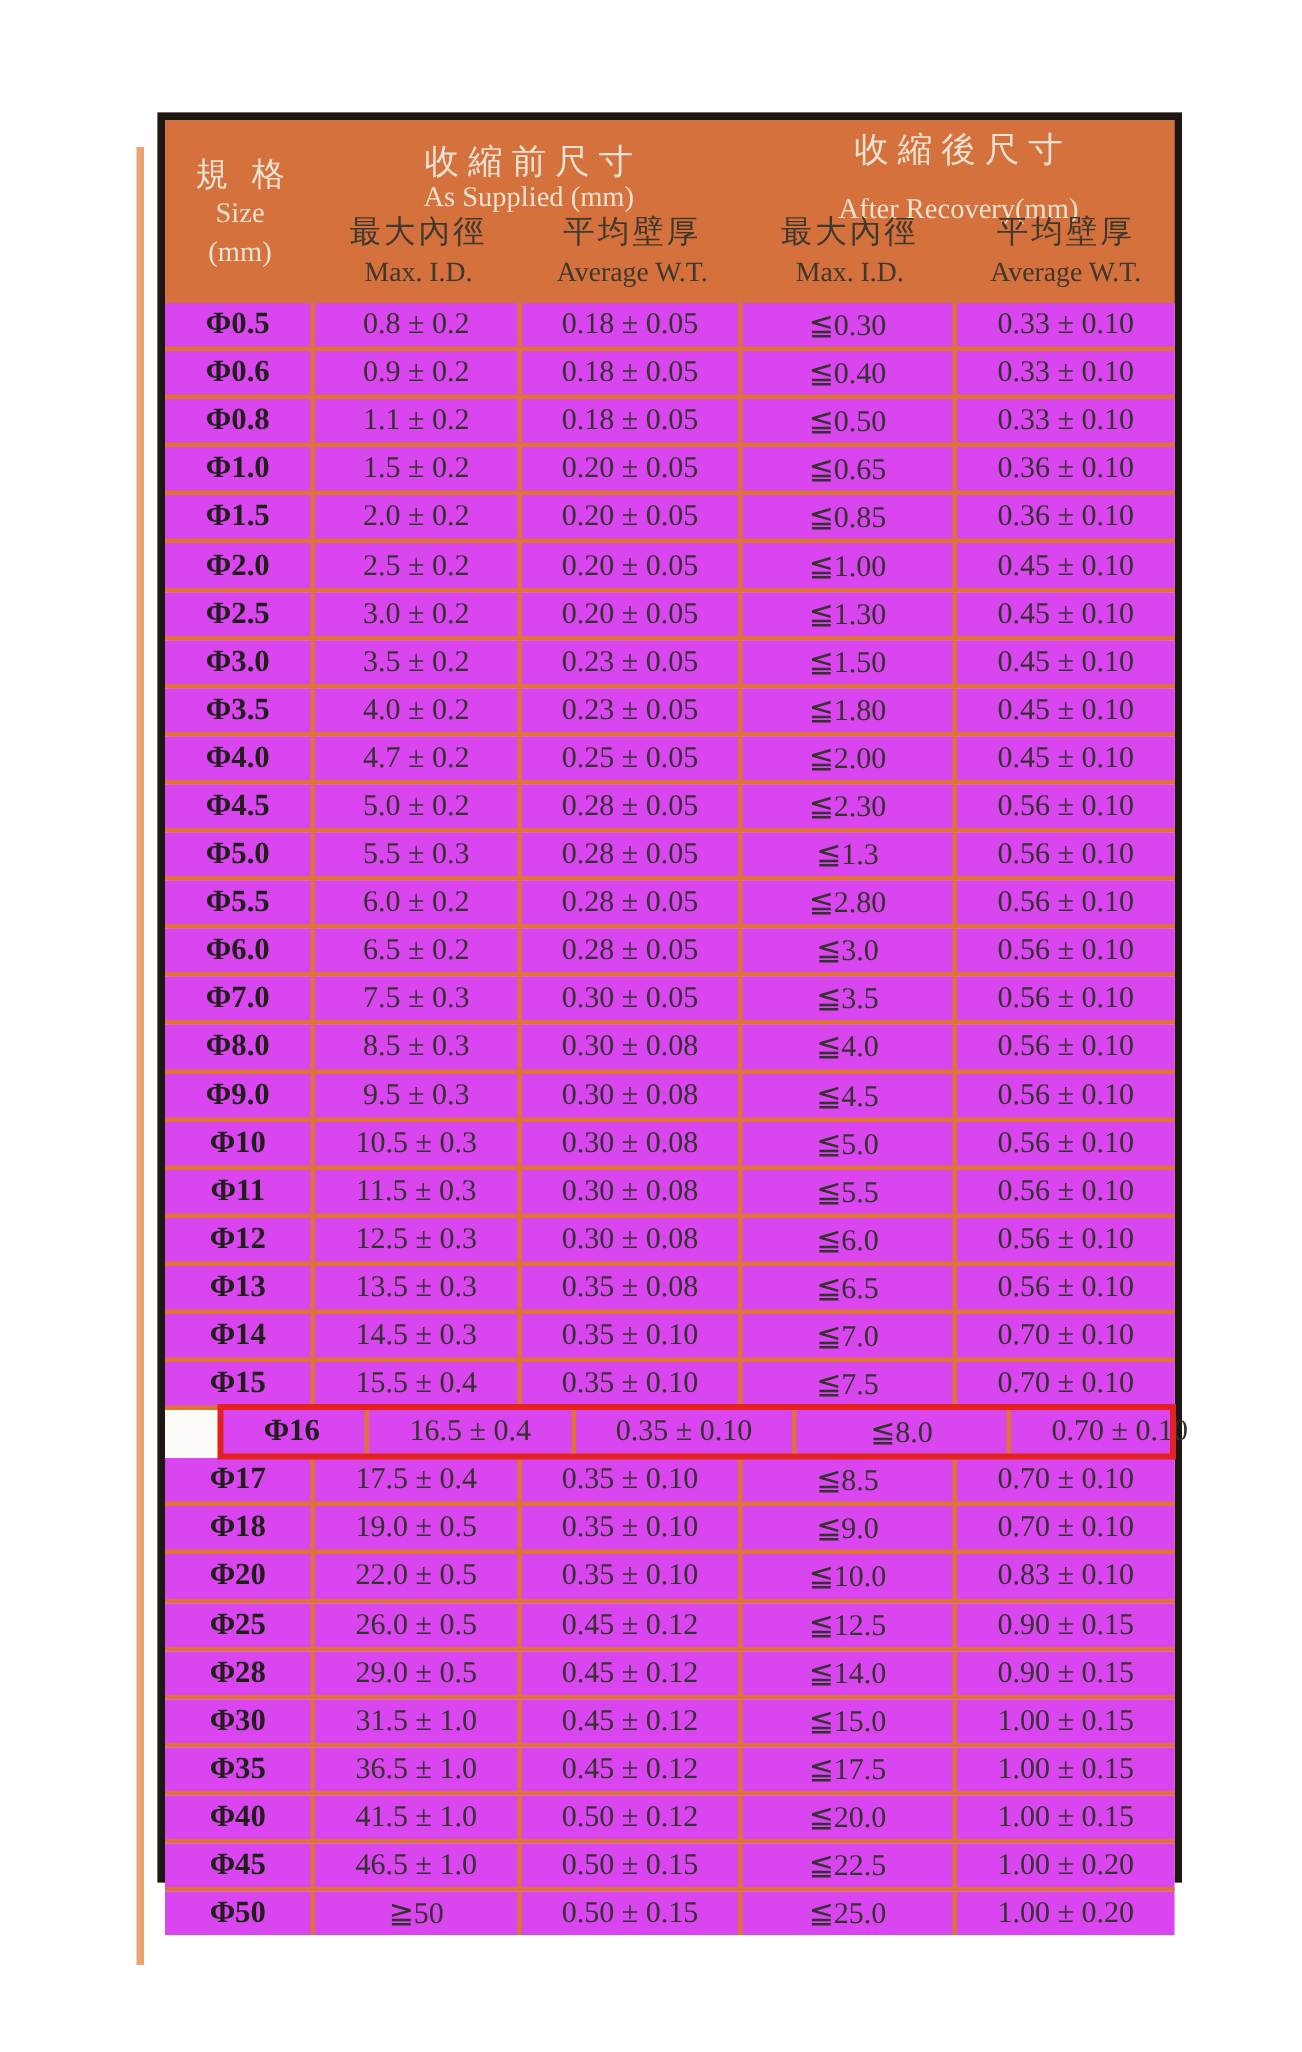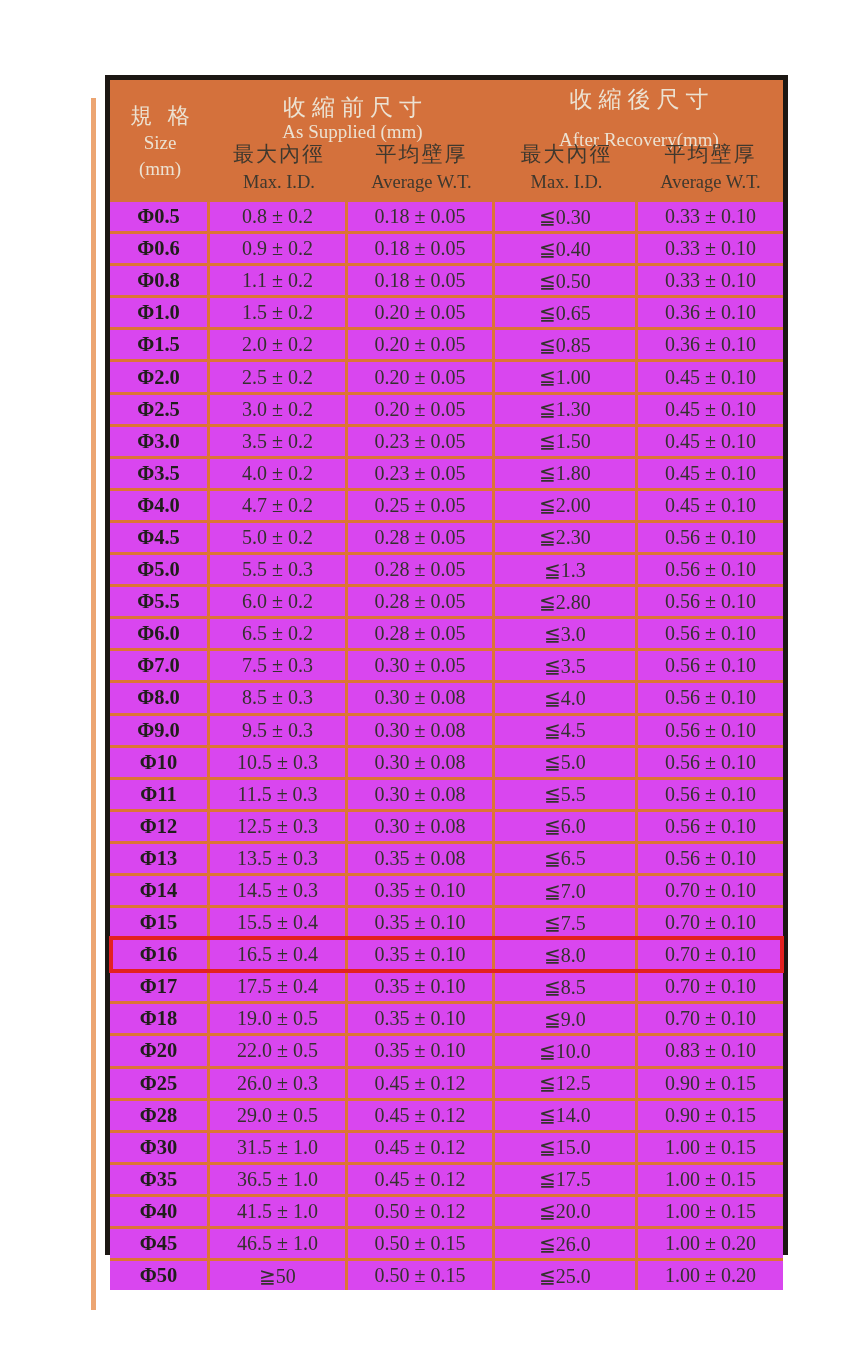--- a/index.html
+++ b/index.html
@@ -82,21 +82,21 @@
     white-space: nowrap;
   }
   .td:last-child { border-right: none; }
   .td.c-size {
     font-weight: bold;
     color: #201e1b;
     font-size: 20.5px;
   }
 
   
-  .trow.highlight { position: relative; }
+  .trow.highlight { position: relative; margin-left: 36px; }
   .trow.highlight::after {
     content: "";
     position: absolute;
     left: -1px; right: -1px; top: -4px; bottom: -4px;
     border: 4px solid #e32120;
     pointer-events: none;
     z-index: 5;
   }
 </style>
 </head>
@@ -348,21 +348,21 @@
         <div class="td c-size">Φ20</div>
         <div class="td">22.0 ± 0.5</div>
         <div class="td">0.35 ± 0.10</div>
         <div class="td">≦10.0</div>
         <div class="td">0.83 ± 0.10</div>
       </div>
 
 
       <div class="trow">
         <div class="td c-size">Φ25</div>
-        <div class="td">26.0 ± 0.3</div>
+        <div class="td">26.0 ± 0.5</div>
         <div class="td">0.45 ± 0.12</div>
         <div class="td">≦12.5</div>
         <div class="td">0.90 ± 0.15</div>
       </div>
 
       <div class="trow">
         <div class="td c-size">Φ28</div>
         <div class="td">29.0 ± 0.5</div>
         <div class="td">0.45 ± 0.12</div>
         <div class="td">≦14.0</div>
@@ -390,21 +390,21 @@
         <div class="td">41.5 ± 1.0</div>
         <div class="td">0.50 ± 0.12</div>
         <div class="td">≦20.0</div>
         <div class="td">1.00 ± 0.15</div>
       </div>
 
       <div class="trow">
         <div class="td c-size">Φ45</div>
         <div class="td">46.5 ± 1.0</div>
         <div class="td">0.50 ± 0.15</div>
-        <div class="td">≦26.0</div>
+        <div class="td">≦22.5</div>
         <div class="td">1.00 ± 0.20</div>
       </div>
 
       <div class="trow">
         <div class="td c-size">Φ50</div>
         <div class="td">≧50</div>
         <div class="td">0.50 ± 0.15</div>
         <div class="td">≦25.0</div>
         <div class="td">1.00 ± 0.20</div>
       </div>

